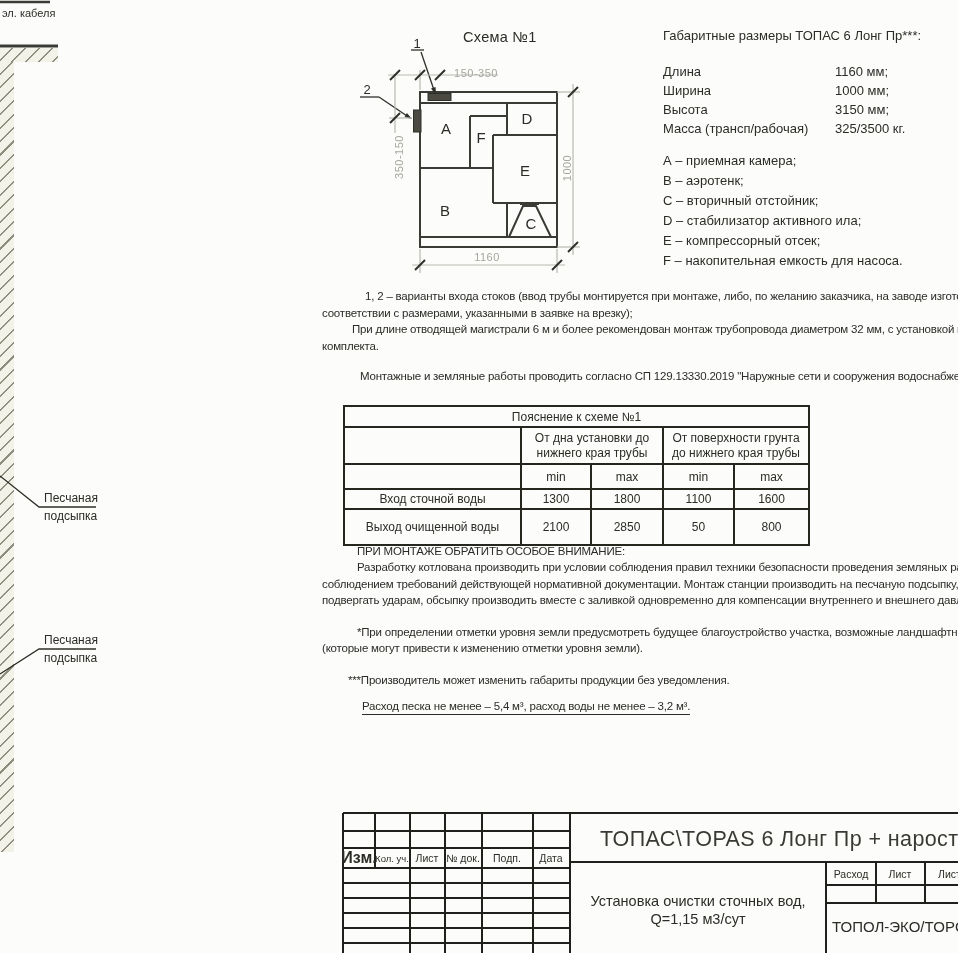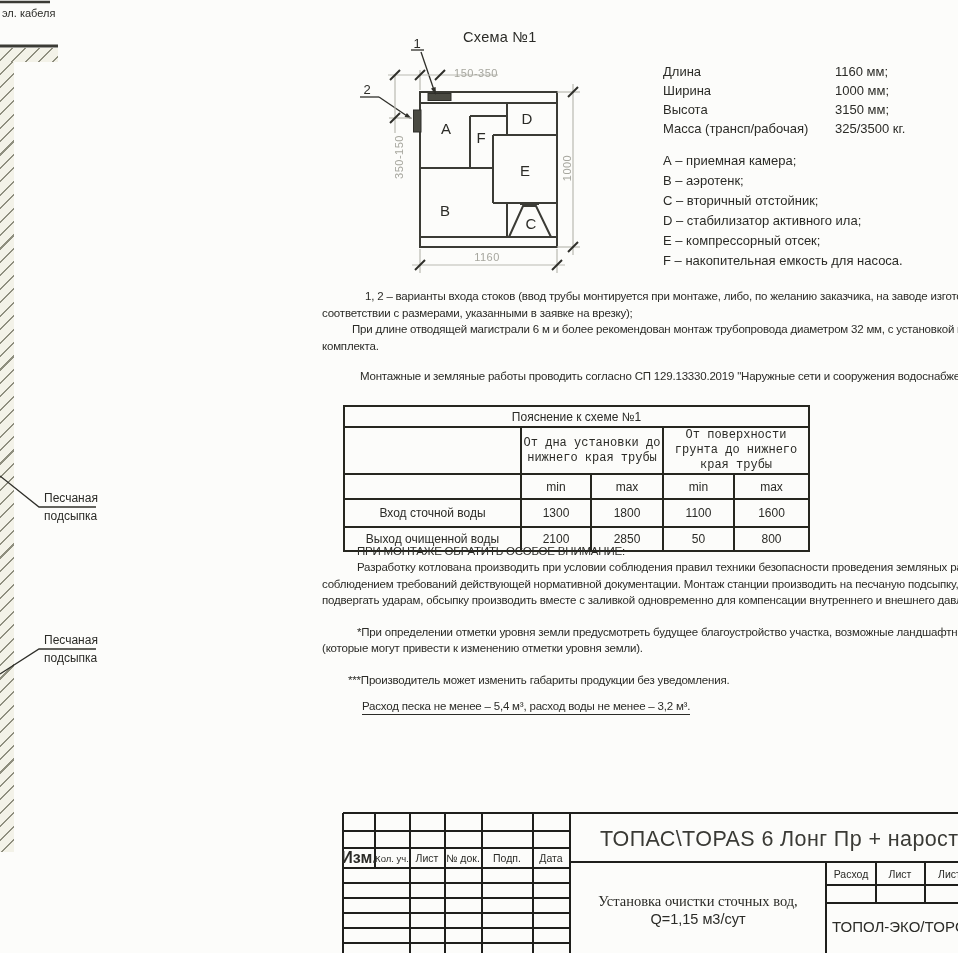--- a/index.html
+++ b/index.html
@@ -154,20 +154,21 @@
   <span class="txt comp-letter" style="left:525px;top:170px;">E</span>
   <span class="txt comp-letter" style="left:481px;top:137px;">F</span>
   <span class="txt marker" style="left:417px;top:43px;">1</span>
   <span class="txt marker" style="left:367px;top:89px;">2</span>
 
   <span class="txt dim-text center" style="left:476px;top:65px;margin-top:8px;">150-350</span>
   <span class="txt dim-text vrot" style="left:399px;top:157px;">350-150</span>
   <span class="txt dim-text vrot" style="left:567px;top:168px;">1000</span>
   <span class="txt dim-text center" style="left:487px;top:257px;">1160</span>
 
+  <span class="txt head13" style="left:663px;top:28px;">Габаритные размеры ТОПАС 6 Лонг Пр***:</span>
   <span class="txt small-cap" style="left:663px;top:64px;">Длина</span>
   <span class="txt small-cap" style="left:835px;top:64px;">1160 мм;</span>
   <span class="txt small-cap" style="left:663px;top:83px;">Ширина</span>
   <span class="txt small-cap" style="left:835px;top:83px;">1000 мм;</span>
   <span class="txt small-cap" style="left:663px;top:102px;">Высота</span>
   <span class="txt small-cap" style="left:835px;top:102px;">3150 мм;</span>
   <span class="txt small-cap" style="left:663px;top:121px;">Масса (трансп/рабочая)</span>
   <span class="txt small-cap" style="left:835px;top:121px;">325/3500 кг.</span>
 
   <span class="txt small-cap" style="left:663px;top:153px;">А – приемная камера;</span>
@@ -188,40 +189,40 @@
         <col style="width:177px">
         <col style="width:70px">
         <col style="width:72px">
         <col style="width:71px">
         <col style="width:75px">
       </colgroup>
     <tbody>
         <tr style="height:21px;">
       <td colspan="5">Пояснение к схеме №1</td>
     </tr>
-    <tr style="height:37px;font-family:Liberation Mono, monospace;">
+    <tr style="height:37px;">
       <td></td>
       <td colspan="2" class="grp">От дна установки до нижнего края трубы</td>
       <td colspan="2" class="grp">От поверхности грунта до нижнего края трубы</td>
     </tr>
     <tr style="height:25px;">
       <td></td>
       <td>min</td>
       <td>max</td>
       <td>min</td>
       <td>max</td>
     </tr>
-    <tr style="height:28px;">
+    <tr style="height:20px;">
       <td>Вход сточной воды</td>
       <td>1300</td>
       <td>1800</td>
       <td>1100</td>
       <td>1600</td>
     </tr>
-    <tr style="height:24px;">
+    <tr style="height:36px;">
       <td>Выход очищенной воды</td>
       <td>2100</td>
       <td>2850</td>
       <td>50</td>
       <td>800</td>
     </tr>
   </tbody>
     </table>
 
   <div class="txt body-line" style="left:357px;top:545px;text-align:right;">ПРИ МОНТАЖЕ ОБРАТИТЬ ОСОБОЕ ВНИМАНИЕ:</div>
@@ -234,21 +235,21 @@
   <div class="txt body-line underlined" style="left:362px;top:700px;">Расход песка не менее – 5,4 м³, расход воды не менее – 3,2 м³.</div>
 
   <span class="txt stamp-txt" style="left:359px;top:858px;font-size:16px;font-weight:bold;">Изм.</span>
   <span class="txt stamp-txt" style="left:392px;top:858px;font-size:9.5px;">Кол. уч.</span>
   <span class="txt stamp-txt" style="left:427px;top:858px;">Лист</span>
   <span class="txt stamp-txt" style="left:463px;top:858px;">№ док.</span>
   <span class="txt stamp-txt" style="left:507px;top:858px;">Подп.</span>
   <span class="txt stamp-txt" style="left:551px;top:858px;">Дата</span>
 
   <span class="txt stamp-title" style="left:600px;top:839px;">ТОПАС\TOPAS 6 Лонг Пр + нарост 0,2м</span>
-  <span class="txt stamp-sub" style="left:698px;top:901px;font-family:Liberation Serif, serif;">Установка очистки сточных вод,</span>
+  <span class="txt stamp-sub" style="left:698px;top:901px;">Установка очистки сточных вод,</span>
   <span class="txt stamp-sub" style="left:698px;top:919px;">Q=1,15 м3/сут</span>
 
   <span class="txt stamp-txt" style="left:851px;top:874px;">Расход</span>
   <span class="txt stamp-txt" style="left:900px;top:874px;">Лист</span>
   <span class="txt" style="left:938px;top:868px;font-size:10.5px;">Листов</span>
   <span class="txt stamp-company" style="left:832px;top:926px;">ТОПОЛ-ЭКО/TOPOL</span>
 
 </div>
 
 </body></html>

